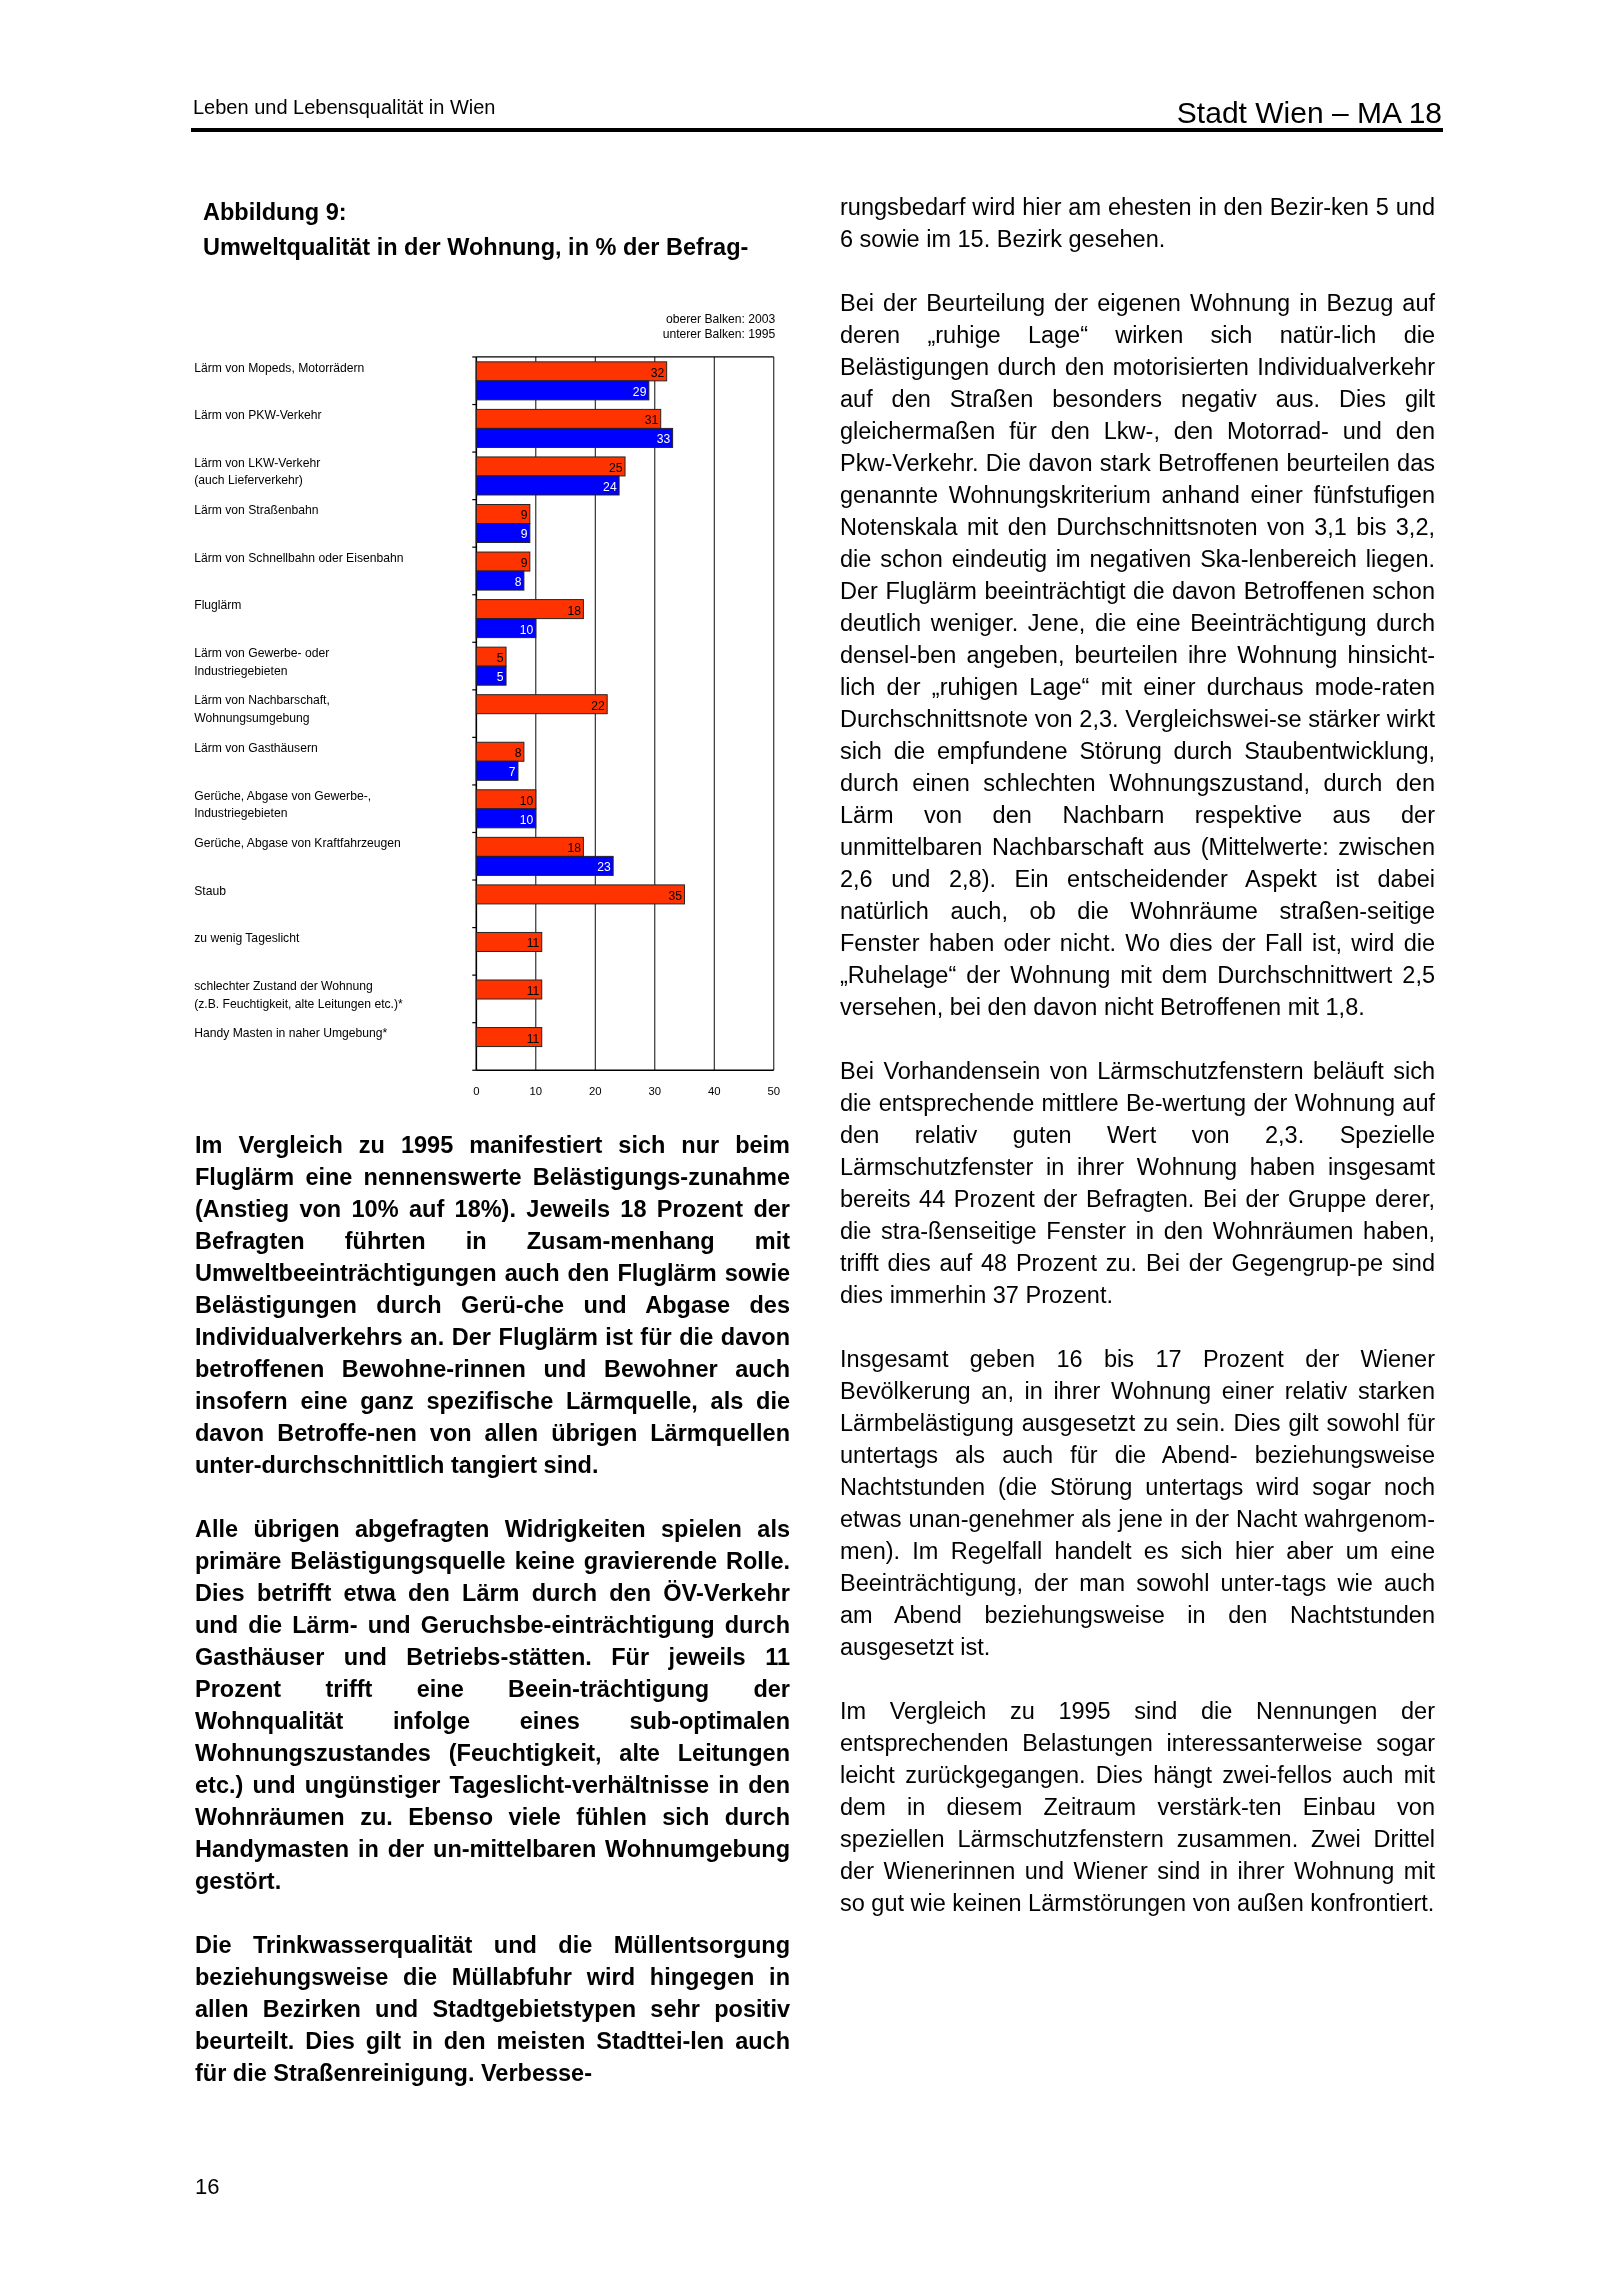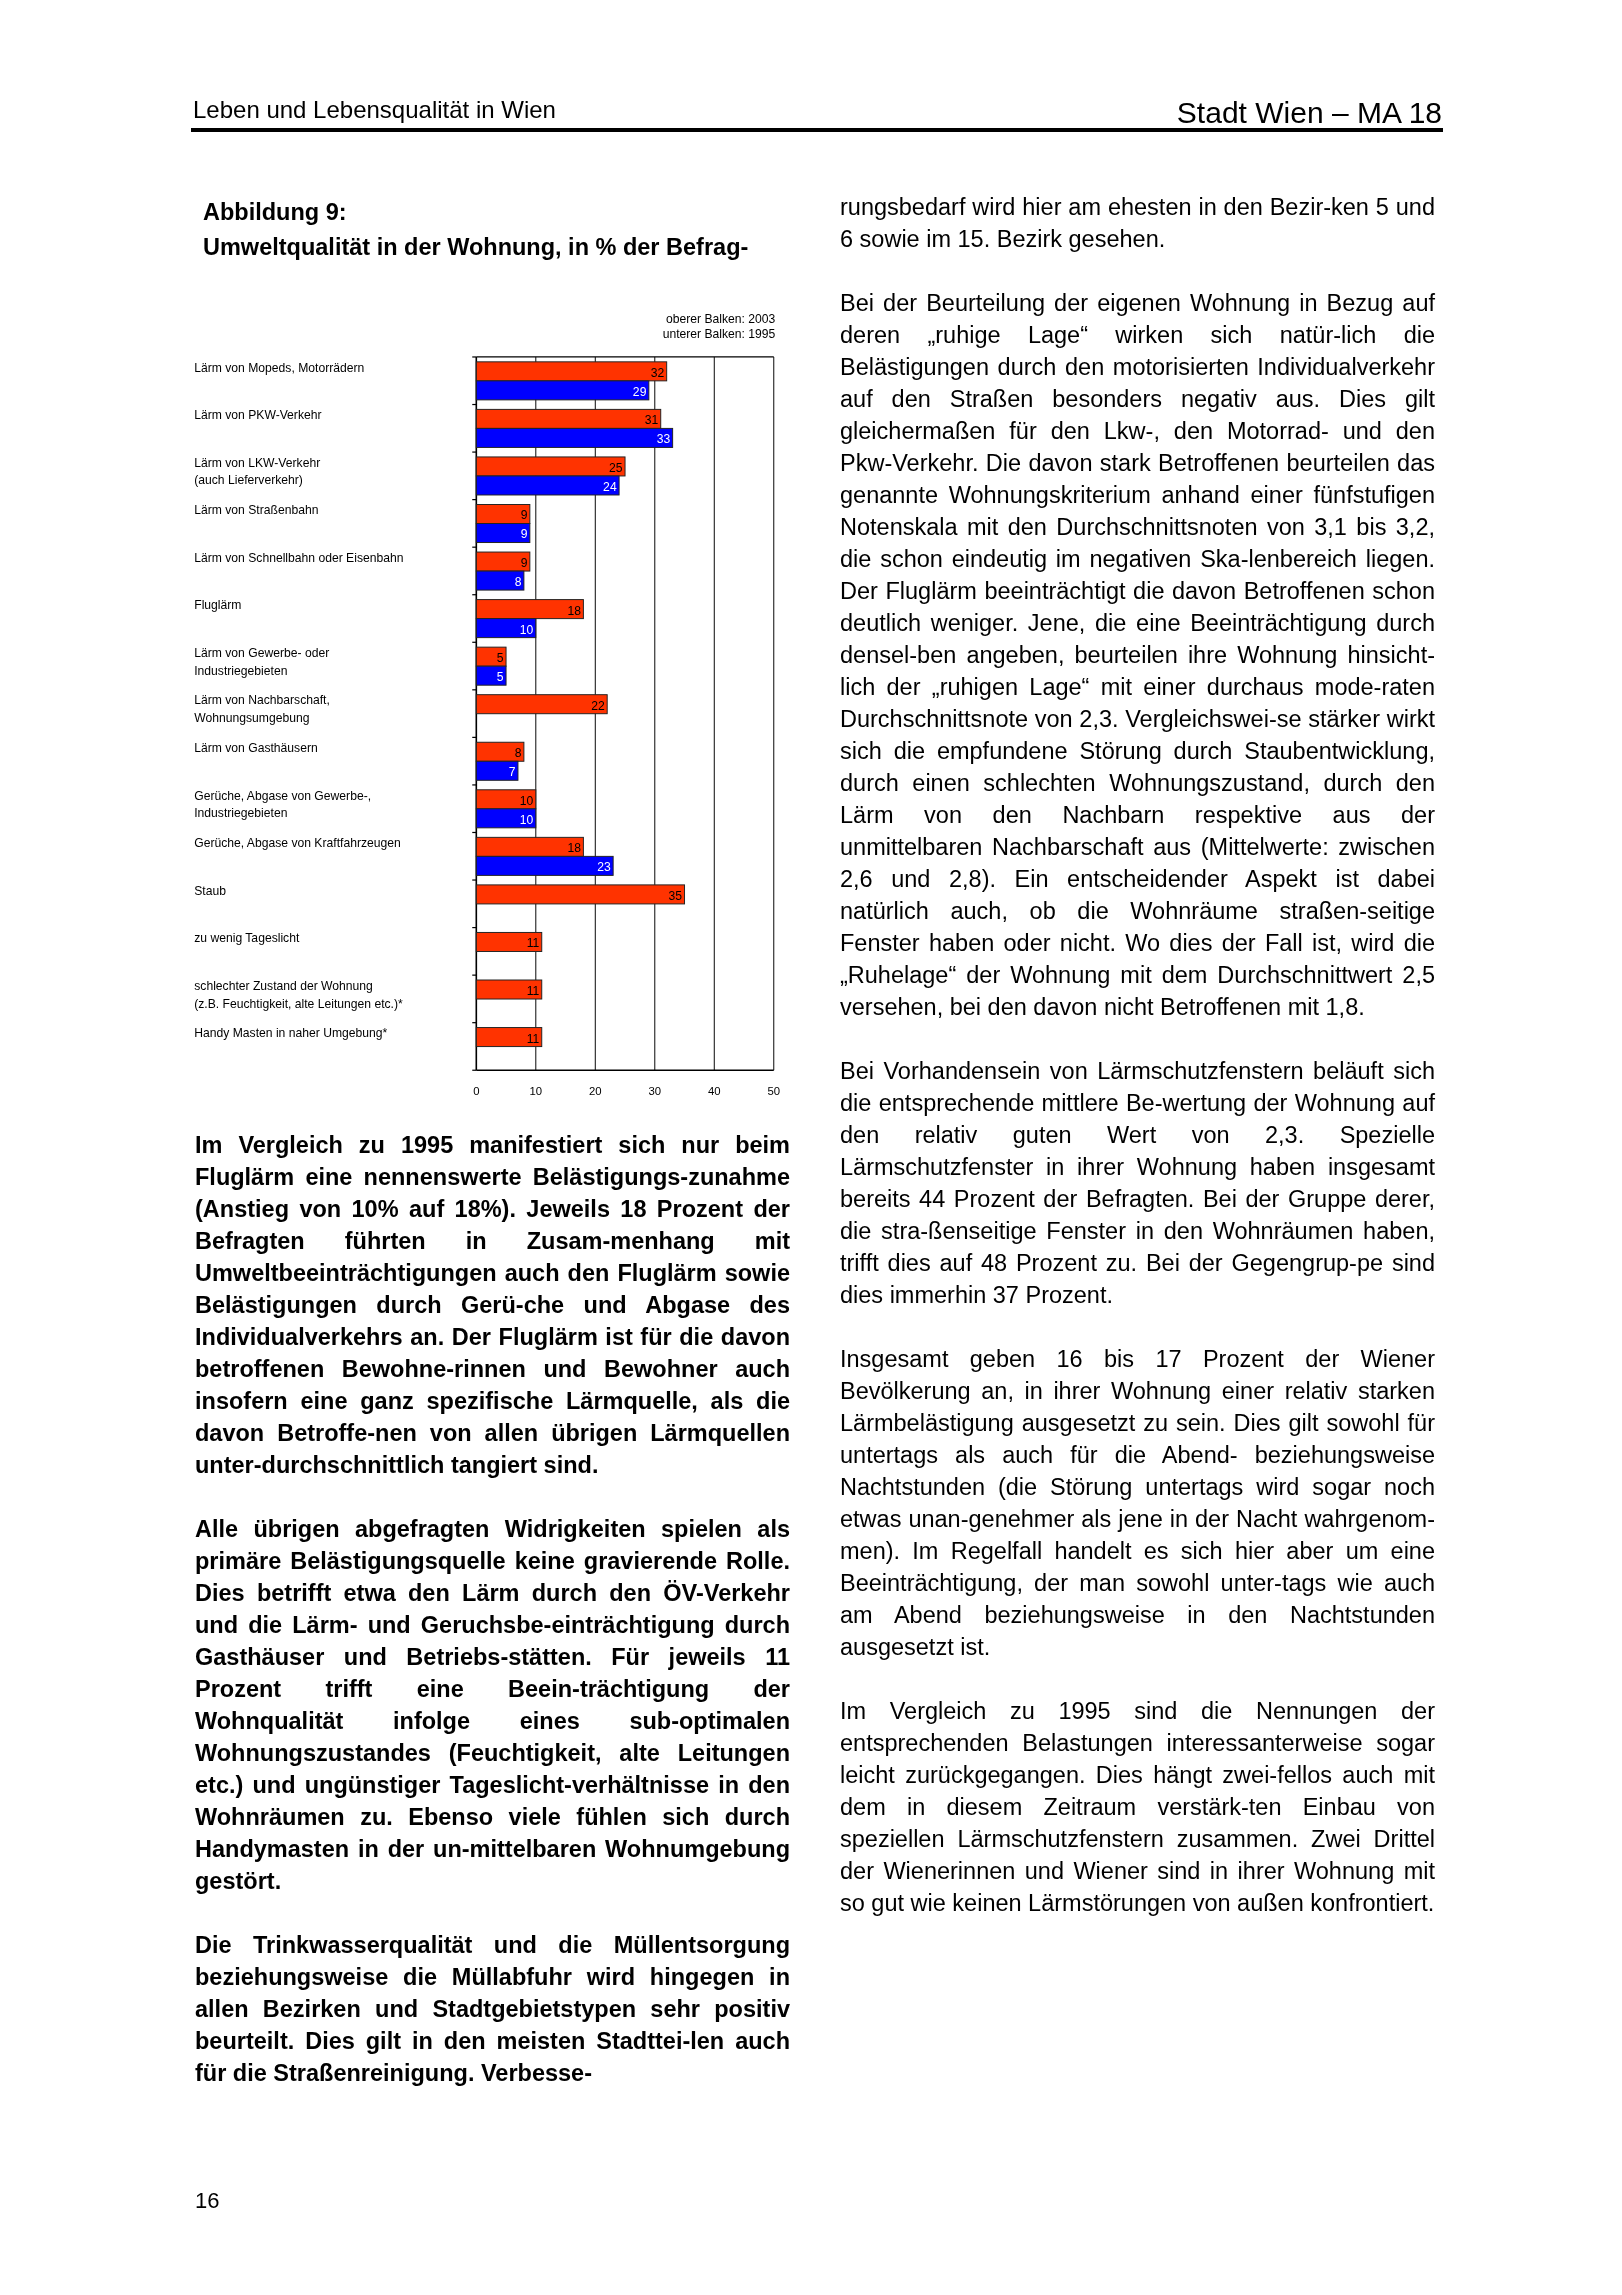--- a/index.html
+++ b/index.html
@@ -1,28 +1,28 @@
 <!DOCTYPE html>
 <html style="font-size:13px"><head>
 <meta charset="utf-8">
 <style>
   html, body { margin:0; padding:0; background:#ffffff; }
   body { width:1622px; height:2295px; position:relative; font-family:"Liberation Sans", sans-serif; color:#000; overflow:hidden; }
   .header { position:absolute; left:193px; top:96px; width:1249px; height:34px; }
-  .header .left { position:absolute; left:0; top:0; font-size:24px; }
+  .header .left { position:absolute; left:0; top:0; font-size:20px; }
   .header .right { position:absolute; right:0; top:0; font-size:30px; }
   .header-rule { position:absolute; left:191px; top:128px; width:1252px; height:4px; background:#000; }
   .col-left { position:absolute; left:195px; top:191px; width:595px; }
   .col-right { position:absolute; left:840px; top:191px; width:595px; }
   .fig-caption { font-weight:bold; font-size:23.5px; line-height:27px; margin:8px; }
   .body-text { font-size:23.5px; line-height:32px; text-align:justify; margin:0; hyphens:manual; }
   .para { margin:0 0 32px 0; }
   .chart { position:absolute; left:191px; top:300px; width:616px; height:811px; }
   .chart svg { position:absolute; left:0; top:0; }
-  .page-number { position:absolute; left:195px; top:2174px; font-size:22px;margin-top:14px; }
+  .page-number { position:absolute; left:195px; top:2174px; font-size:22px; }
 </style>
 </head>
 <body>
 
 <div class="header">
   <span class="left">Leben und Lebensqualität in Wien</span>
   <span class="right">Stadt Wien – MA 18</span>
 </div>
 <div class="header-rule"></div>
 

